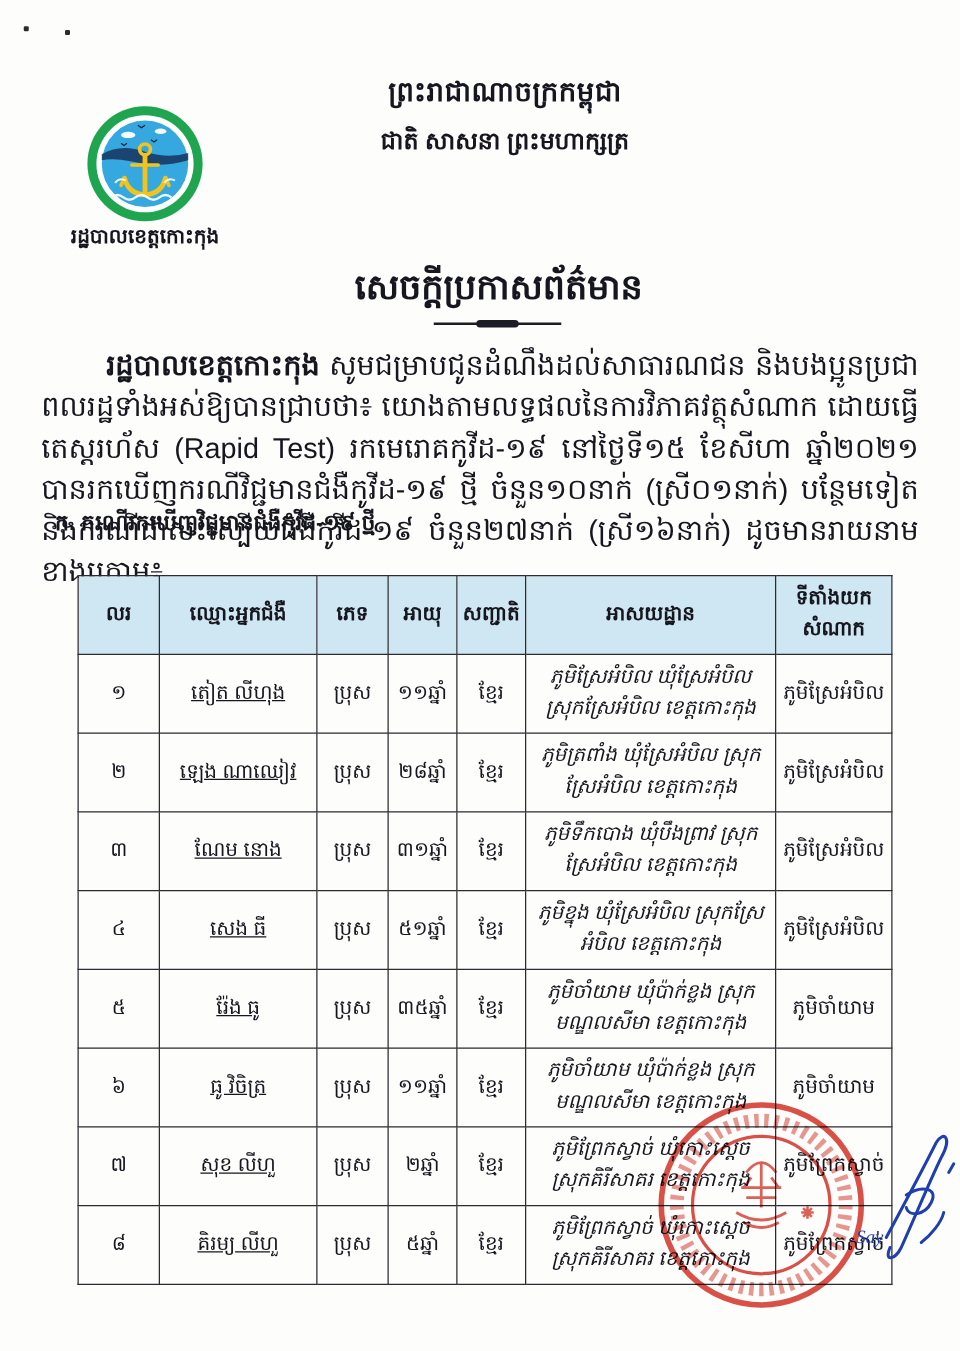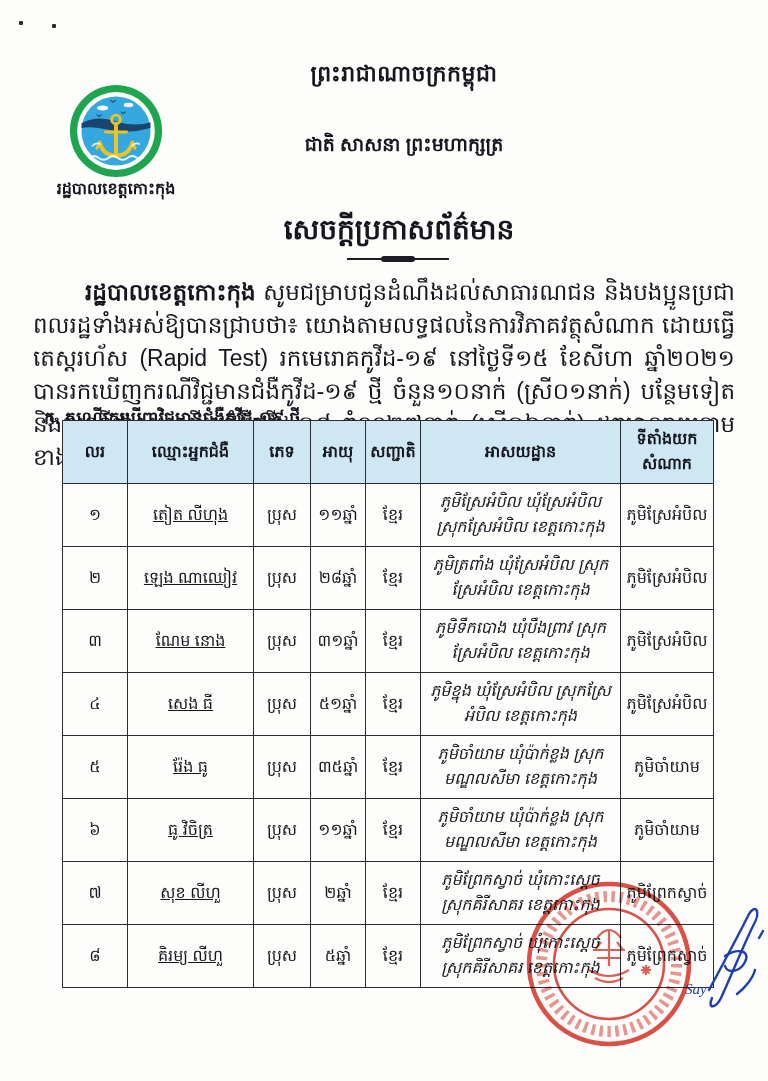--- a/index.html
+++ b/index.html
@@ -8,39 +8,39 @@
     background:#fdfdfb;overflow:hidden;
     font-family:"Liberation Sans","DejaVu Sans",sans-serif;
     color:#16161f;
   }
   .dot{position:absolute;width:4px;height:4px;background:#2c2c2c;border-radius:1px;}
   .dot1{left:19px;top:21px;}
   .dot2{left:52px;top:24px;}
 
   .head-center{position:absolute;left:40px;right:0;text-align:center;}
   .kingdom{top:60px;font-size:22px;font-weight:bold;letter-spacing:.5px;}
-  .motto{top:100px;font-size:19px;font-weight:bold;margin-top:32px;}
+  .motto{top:100px;font-size:19px;font-weight:bold;}
 
   .emblem{position:absolute;left:68px;top:83px;width:96px;height:96px;}
   .org-name{position:absolute;left:30px;top:178px;width:172px;text-align:center;
     font-weight:bold;font-size:16px;}
 
   .doc-title{position:absolute;left:30px;right:0;top:212px;text-align:center;
     font-size:28px;font-weight:bold;}
   .title-divider{position:absolute;left:347px;top:256px;width:102px;height:6px;}
   .title-divider .line{position:absolute;top:2px;left:0;right:0;height:2px;background:#1c1c26;}
   .title-divider .mid{position:absolute;top:0;left:34px;width:34px;height:6px;background:#1c1c26;border-radius:3px;}
 
   .intro{position:absolute;left:33px;top:276px;width:702px;
     font-size:23px;line-height:33px;text-align:justify;text-indent:52px;margin:0;}
   .intro .lead{font-weight:bold;}
 
   .section-heading{position:absolute;left:44px;top:407px;font-size:17.5px;font-weight:bold;margin:0;}
 
-  table.cases{position:absolute;left:62px;top:420px;border-collapse:collapse;
+  table.cases{position:absolute;left:62px;top:460px;border-collapse:collapse;
     table-layout:fixed;width:651px;}
   table.cases th,table.cases td{
     border:1.6px solid #2b2b33;padding:3px 4px;text-align:center;vertical-align:middle;
     font-size:16px;line-height:1.55;overflow:hidden;}
   table.cases thead th{background:#cfe7f2;font-weight:bold;height:56px;}
   table.cases tbody td{height:56px;}
   td.cell-name{text-align:left;padding-left:10px;text-decoration:underline;}
   td.cell-addr{font-size:15.5px;font-style:italic;}
 
   .stamp{position:absolute;left:523px;top:878px;width:172px;height:172px;

